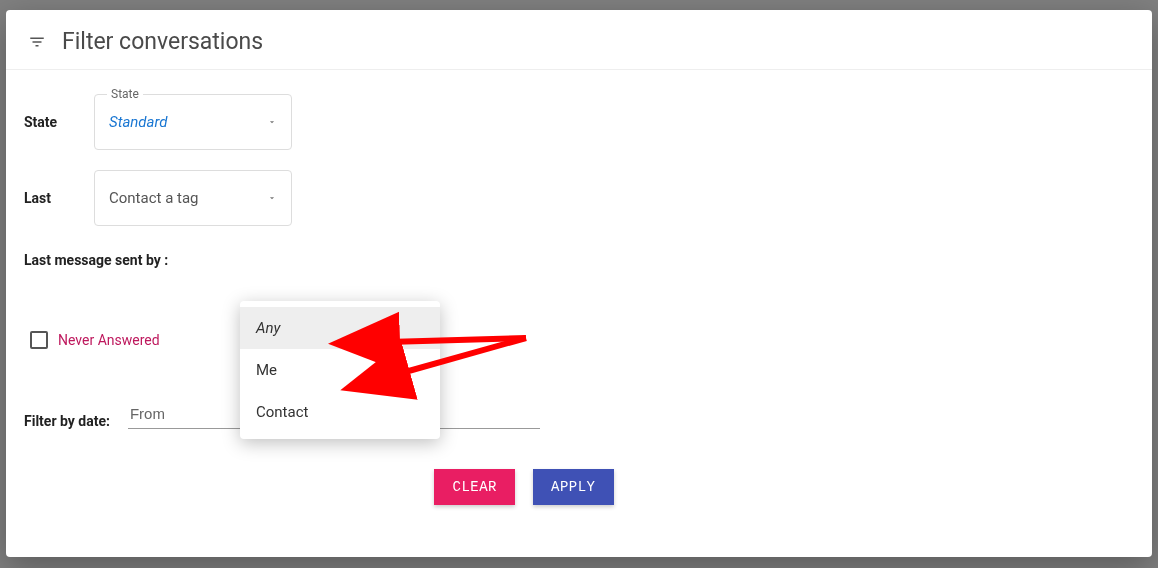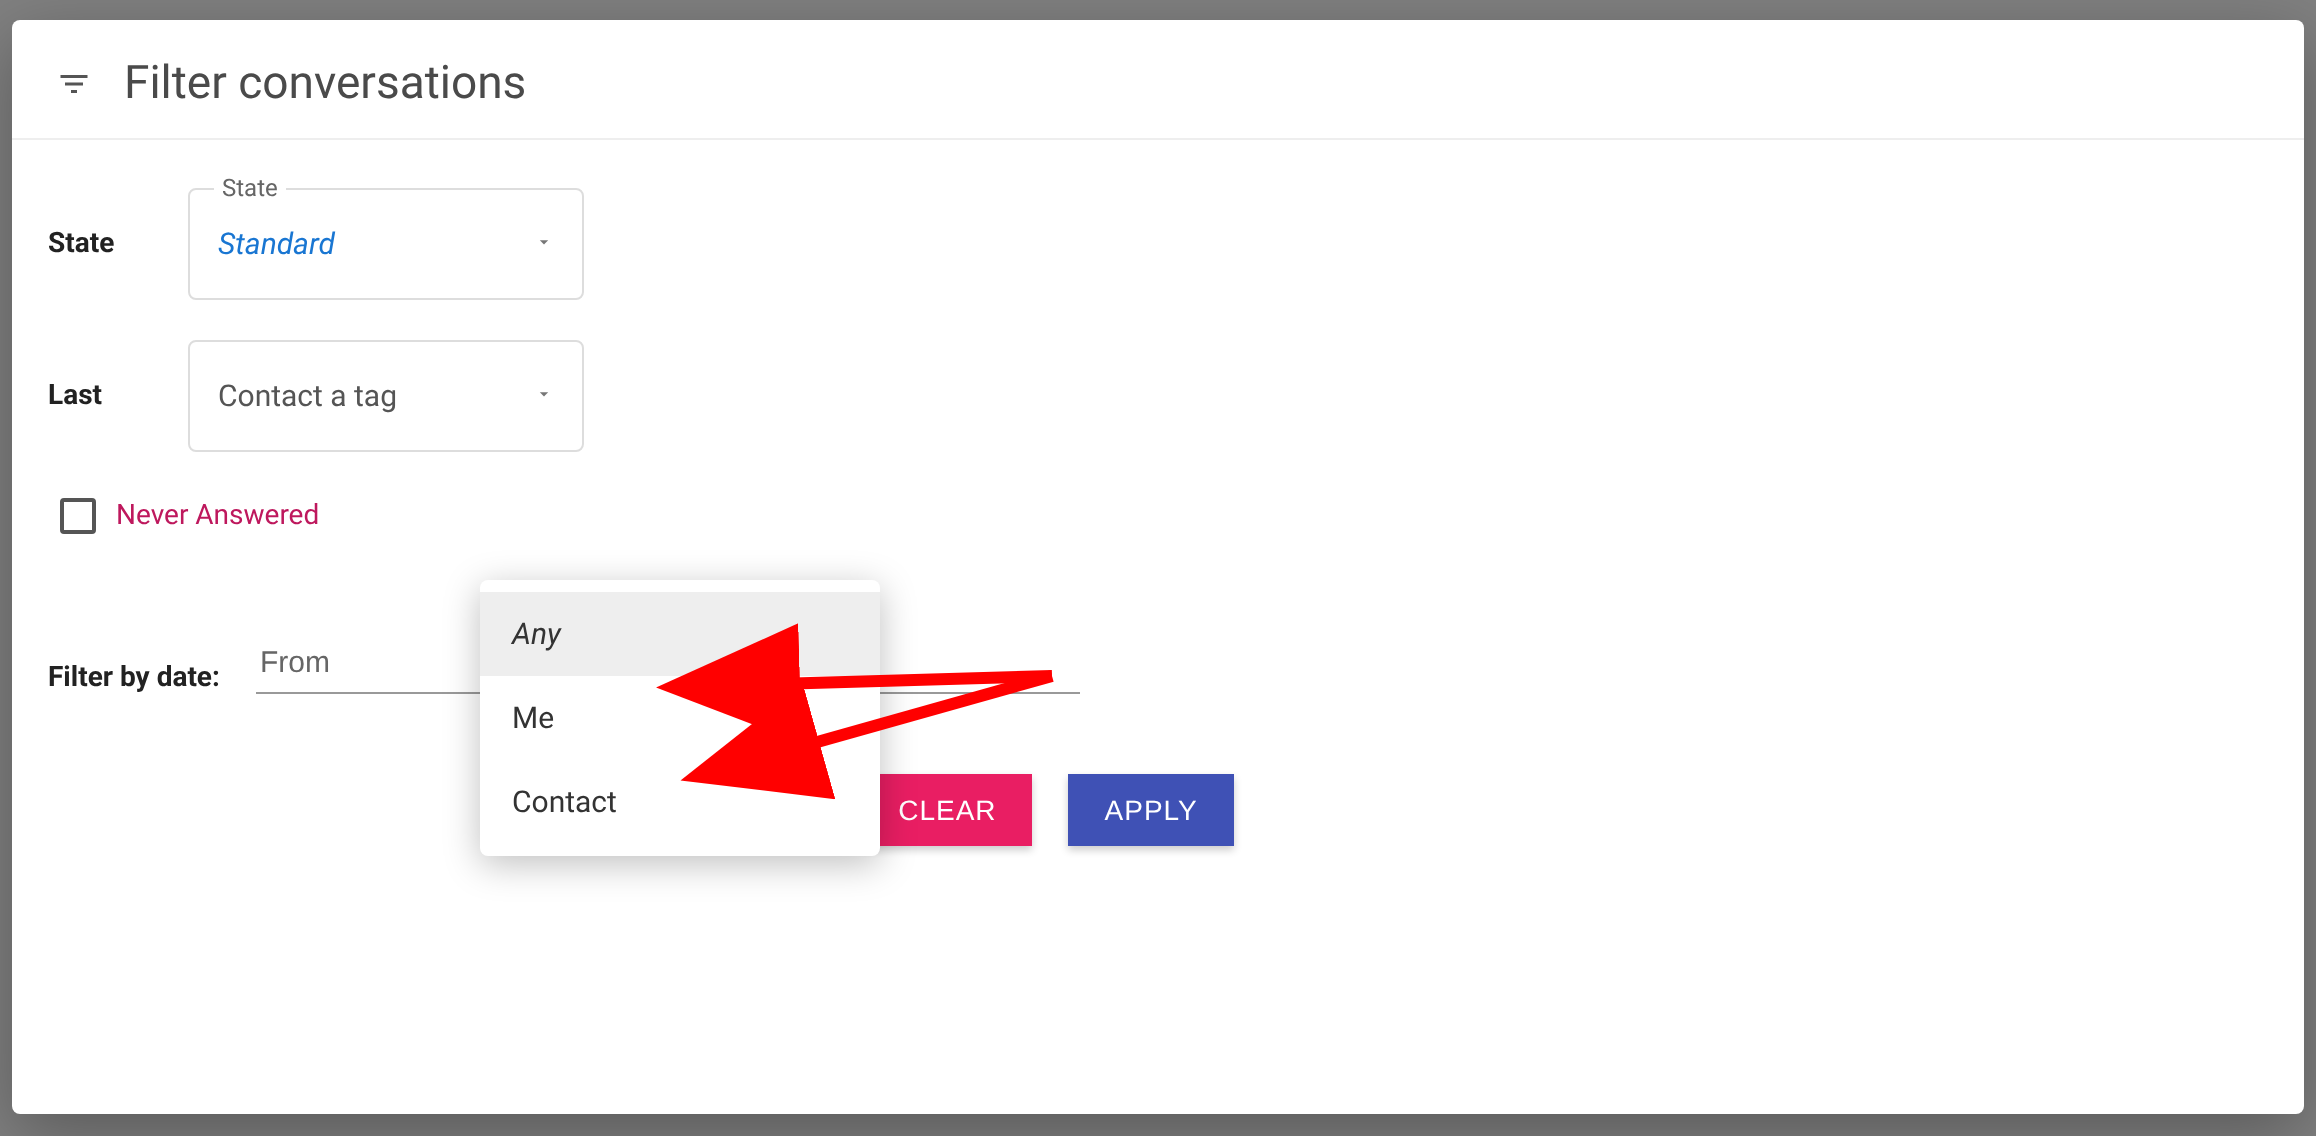--- a/index.html
+++ b/index.html
@@ -140,29 +140,30 @@
     border: none;
     border-radius: 0;
     color: #fff;
     font-size: 14px;
     font-weight: 500;
     height: 36px;
     padding: 0 18px;
     letter-spacing: 0.5px;
     cursor: pointer;
     box-shadow: 0 2px 4px rgba(0,0,0,0.2);
+    font-family: Liberation Mono, monospace;
   }
   .btn-clear { background: #e91e63; }
   .btn-apply { background: #3f51b5; }
 
   
   .menu {
     position: absolute;
     left: 234px;
-    top: 280px;
+    top: 291px;
     width: 200px;
     background: #fff;
     border-radius: 4px;
     box-shadow: 0 4px 18px rgba(0,0,0,0.25);
     padding: 6px 0;
   }
   .menu-item {
     padding: 12px 16px;
     font-size: 15px;
     color: #333;
@@ -214,20 +215,23 @@
       <div class="select-wrap tags-wrap">
         <span class="select-value">Contact a tag</span>
         <span class="select-caret">
           <svg viewBox="0 0 24 24" width="10" height="10" fill="#777">
               <path d="M7 10l5 5 5-5z"></path>
             </svg>
         </span>
       </div>
     </div>
 
+    <div class="row lastmsg-row" style="margin-top:26px;">
+      <div class="label-wide">Last message sent by :</div>
+    </div>
 
     <div class="row checkbox-row">
       <span class="chk"></span>
       <span class="chk-label">Never Answered</span>
     </div>
 
     <div class="row date-row">
       <span class="date-label">Filter by date:</span>
       <input class="date-input" placeholder="From" style="">
       <input class="date-input" placeholder="To" style="">

